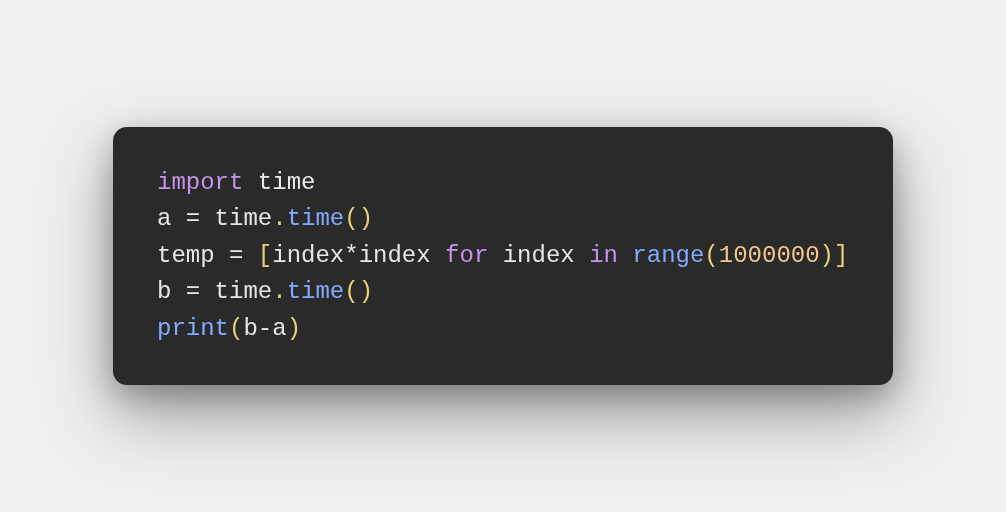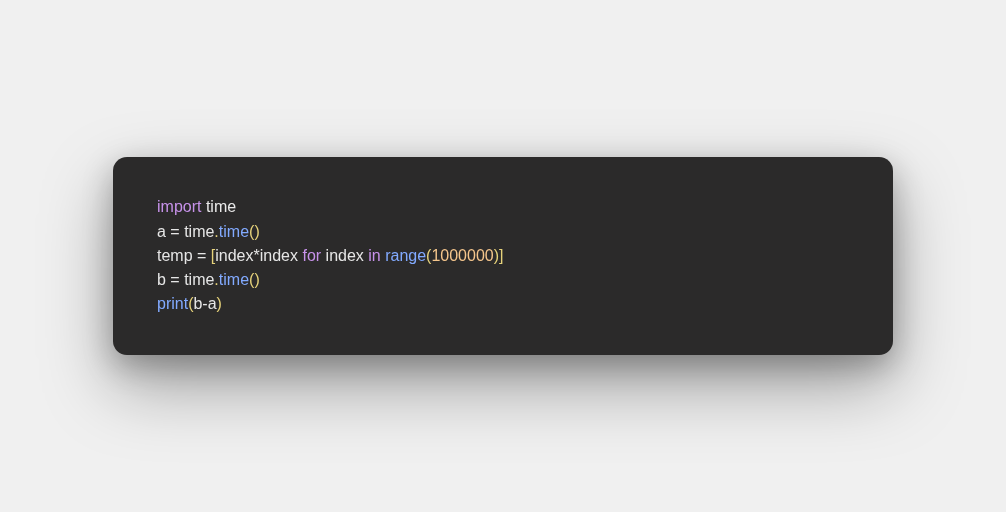--- a/index.html
+++ b/index.html
@@ -19,22 +19,22 @@
   }
   .code-block {
     background: #2b2a2a;
     border-radius: 14px;
     padding: 38px 44px;
     box-shadow: 0 30px 70px rgba(0,0,0,0.35), 0 10px 30px rgba(0,0,0,0.25);
     min-width: 780px;
   }
   pre {
     margin: 0;
-    font-family: Liberation Sans, sans-serif;
-    font-size: 16px;
+    font-family: Liberation Mono, monospace;
+    font-size: 24px;
     line-height: 1.52;
     white-space: pre;
   }
   .tok-kw     { color: #c792ea; } 
   .tok-cls    { color: #eaeaea; } 
   .tok-plain  { color: #e6e6e6; } 
   .tok-op     { color: #e6e6e6; } 
   .tok-punc   { color: #e6d27a; } 
   .tok-func   { color: #82aaff; } 
   .tok-num    { color: #f4c58c; } 

